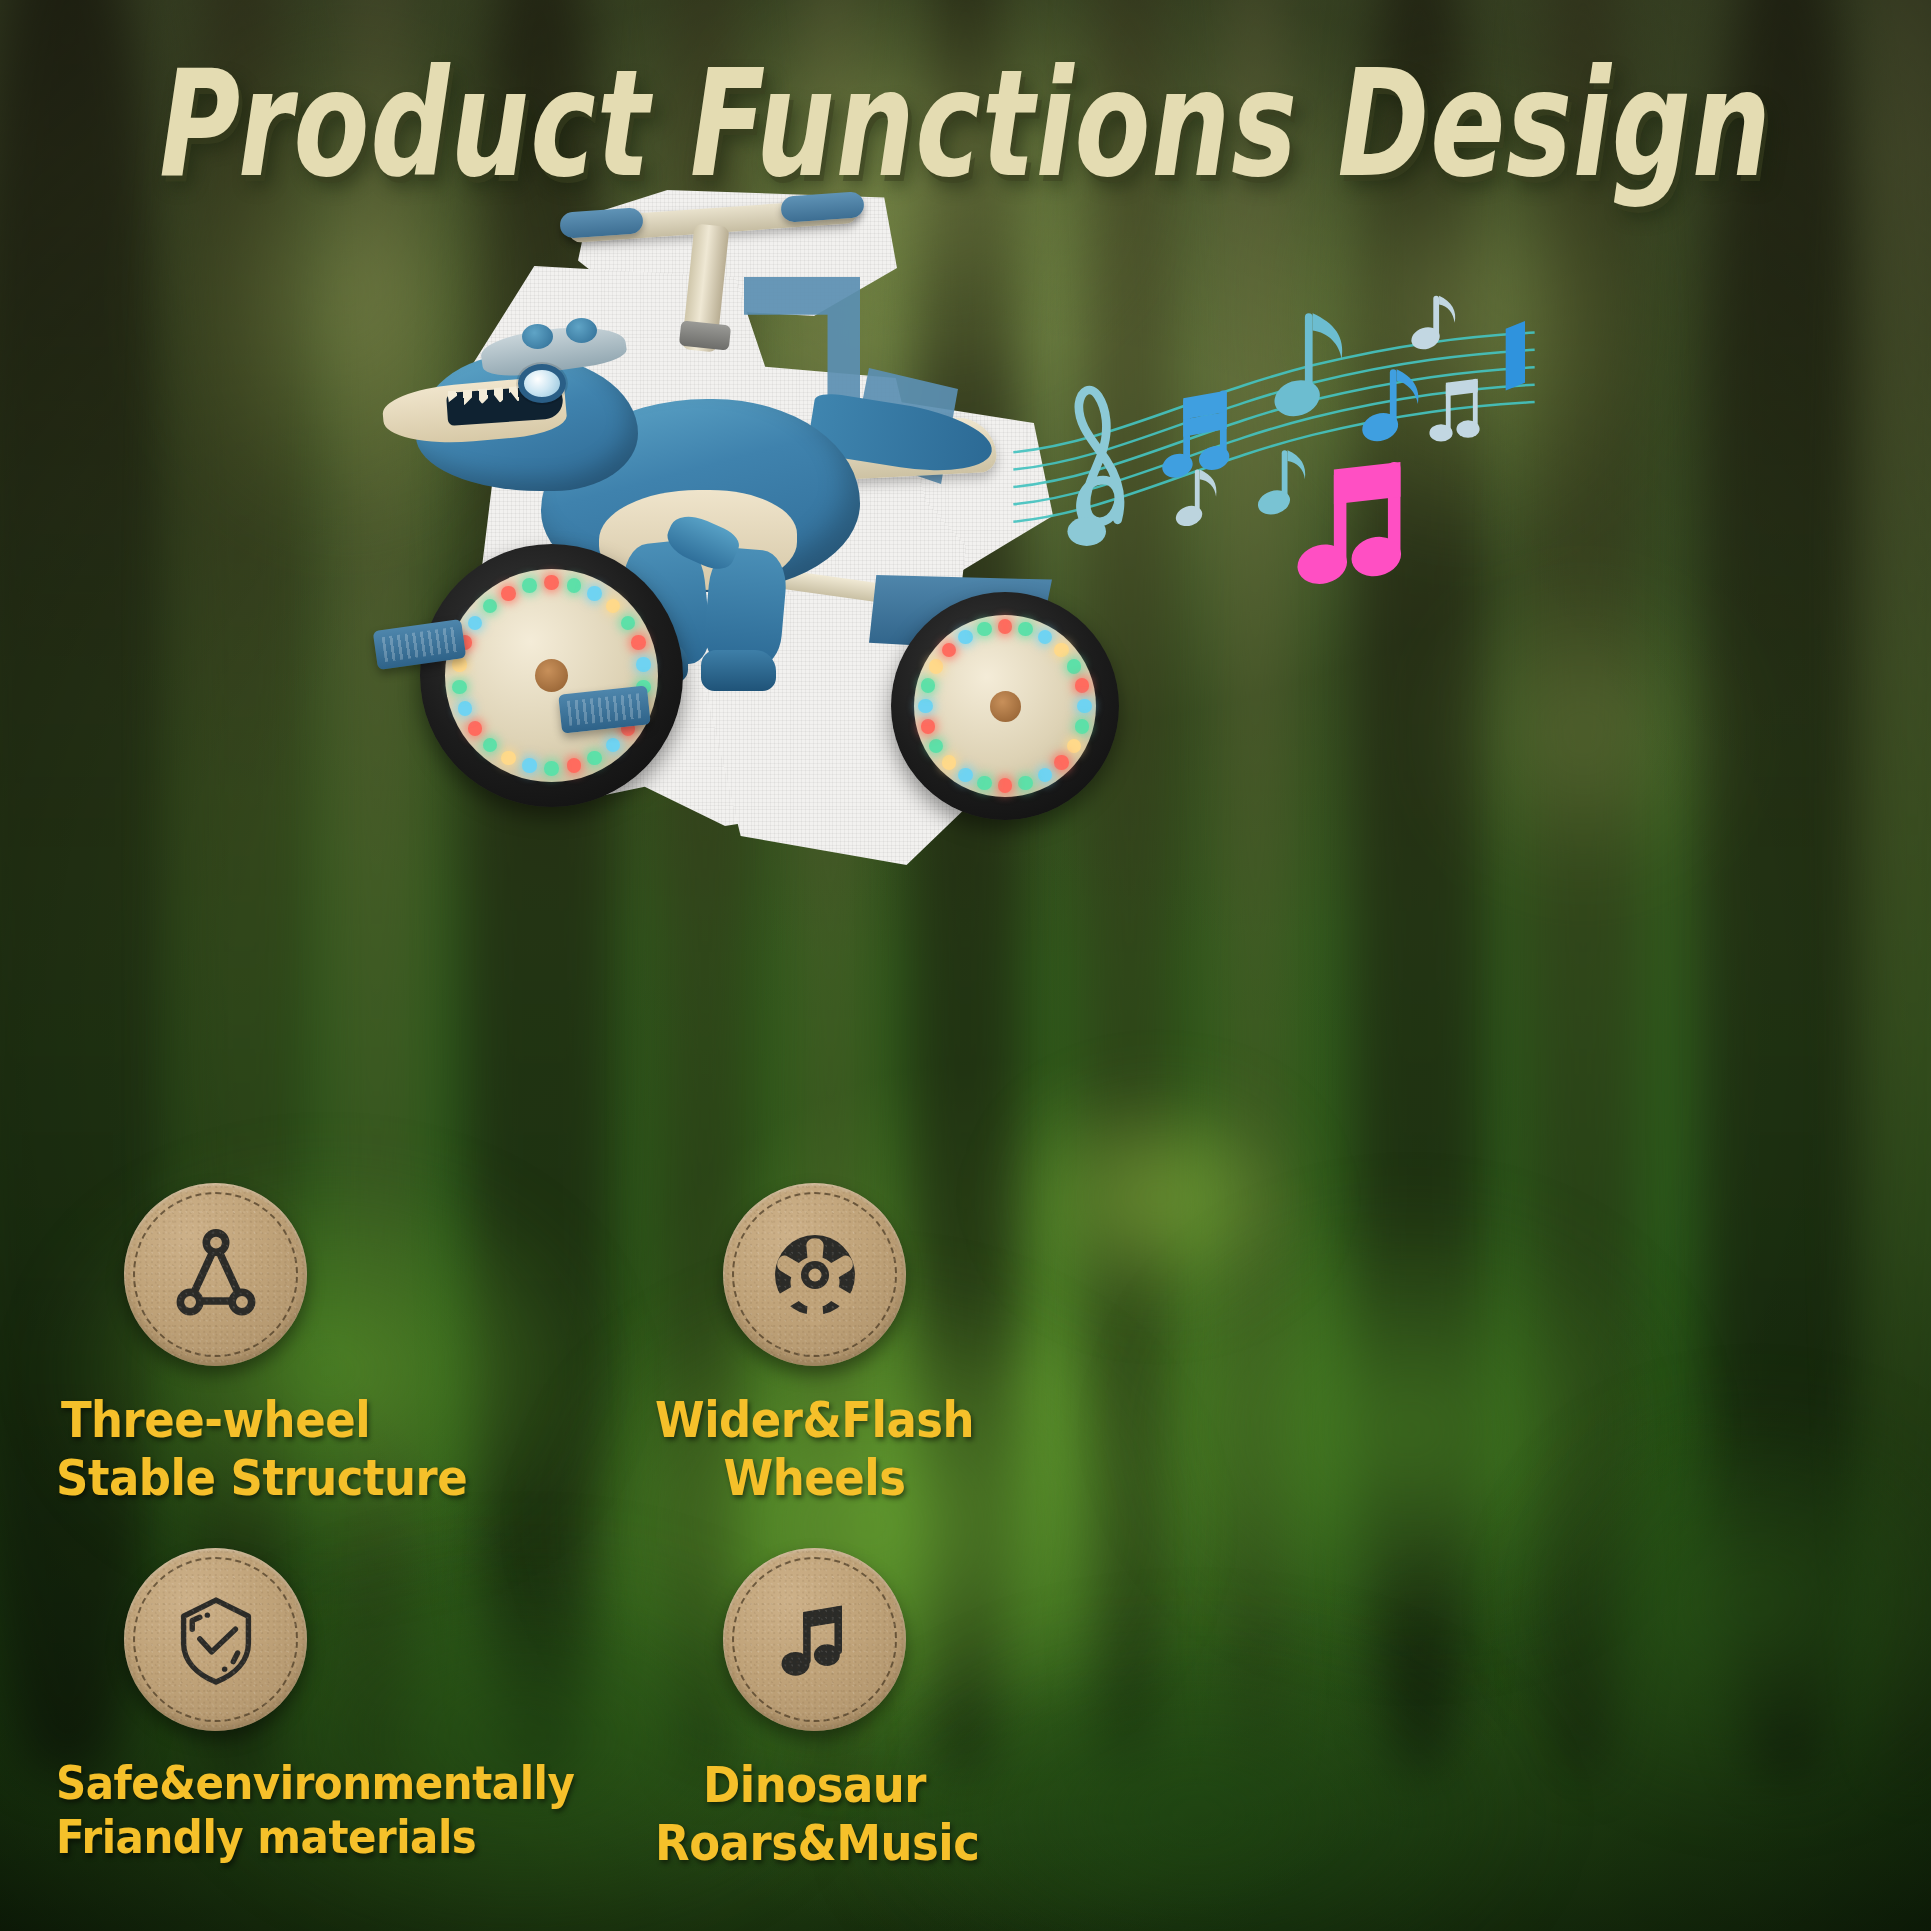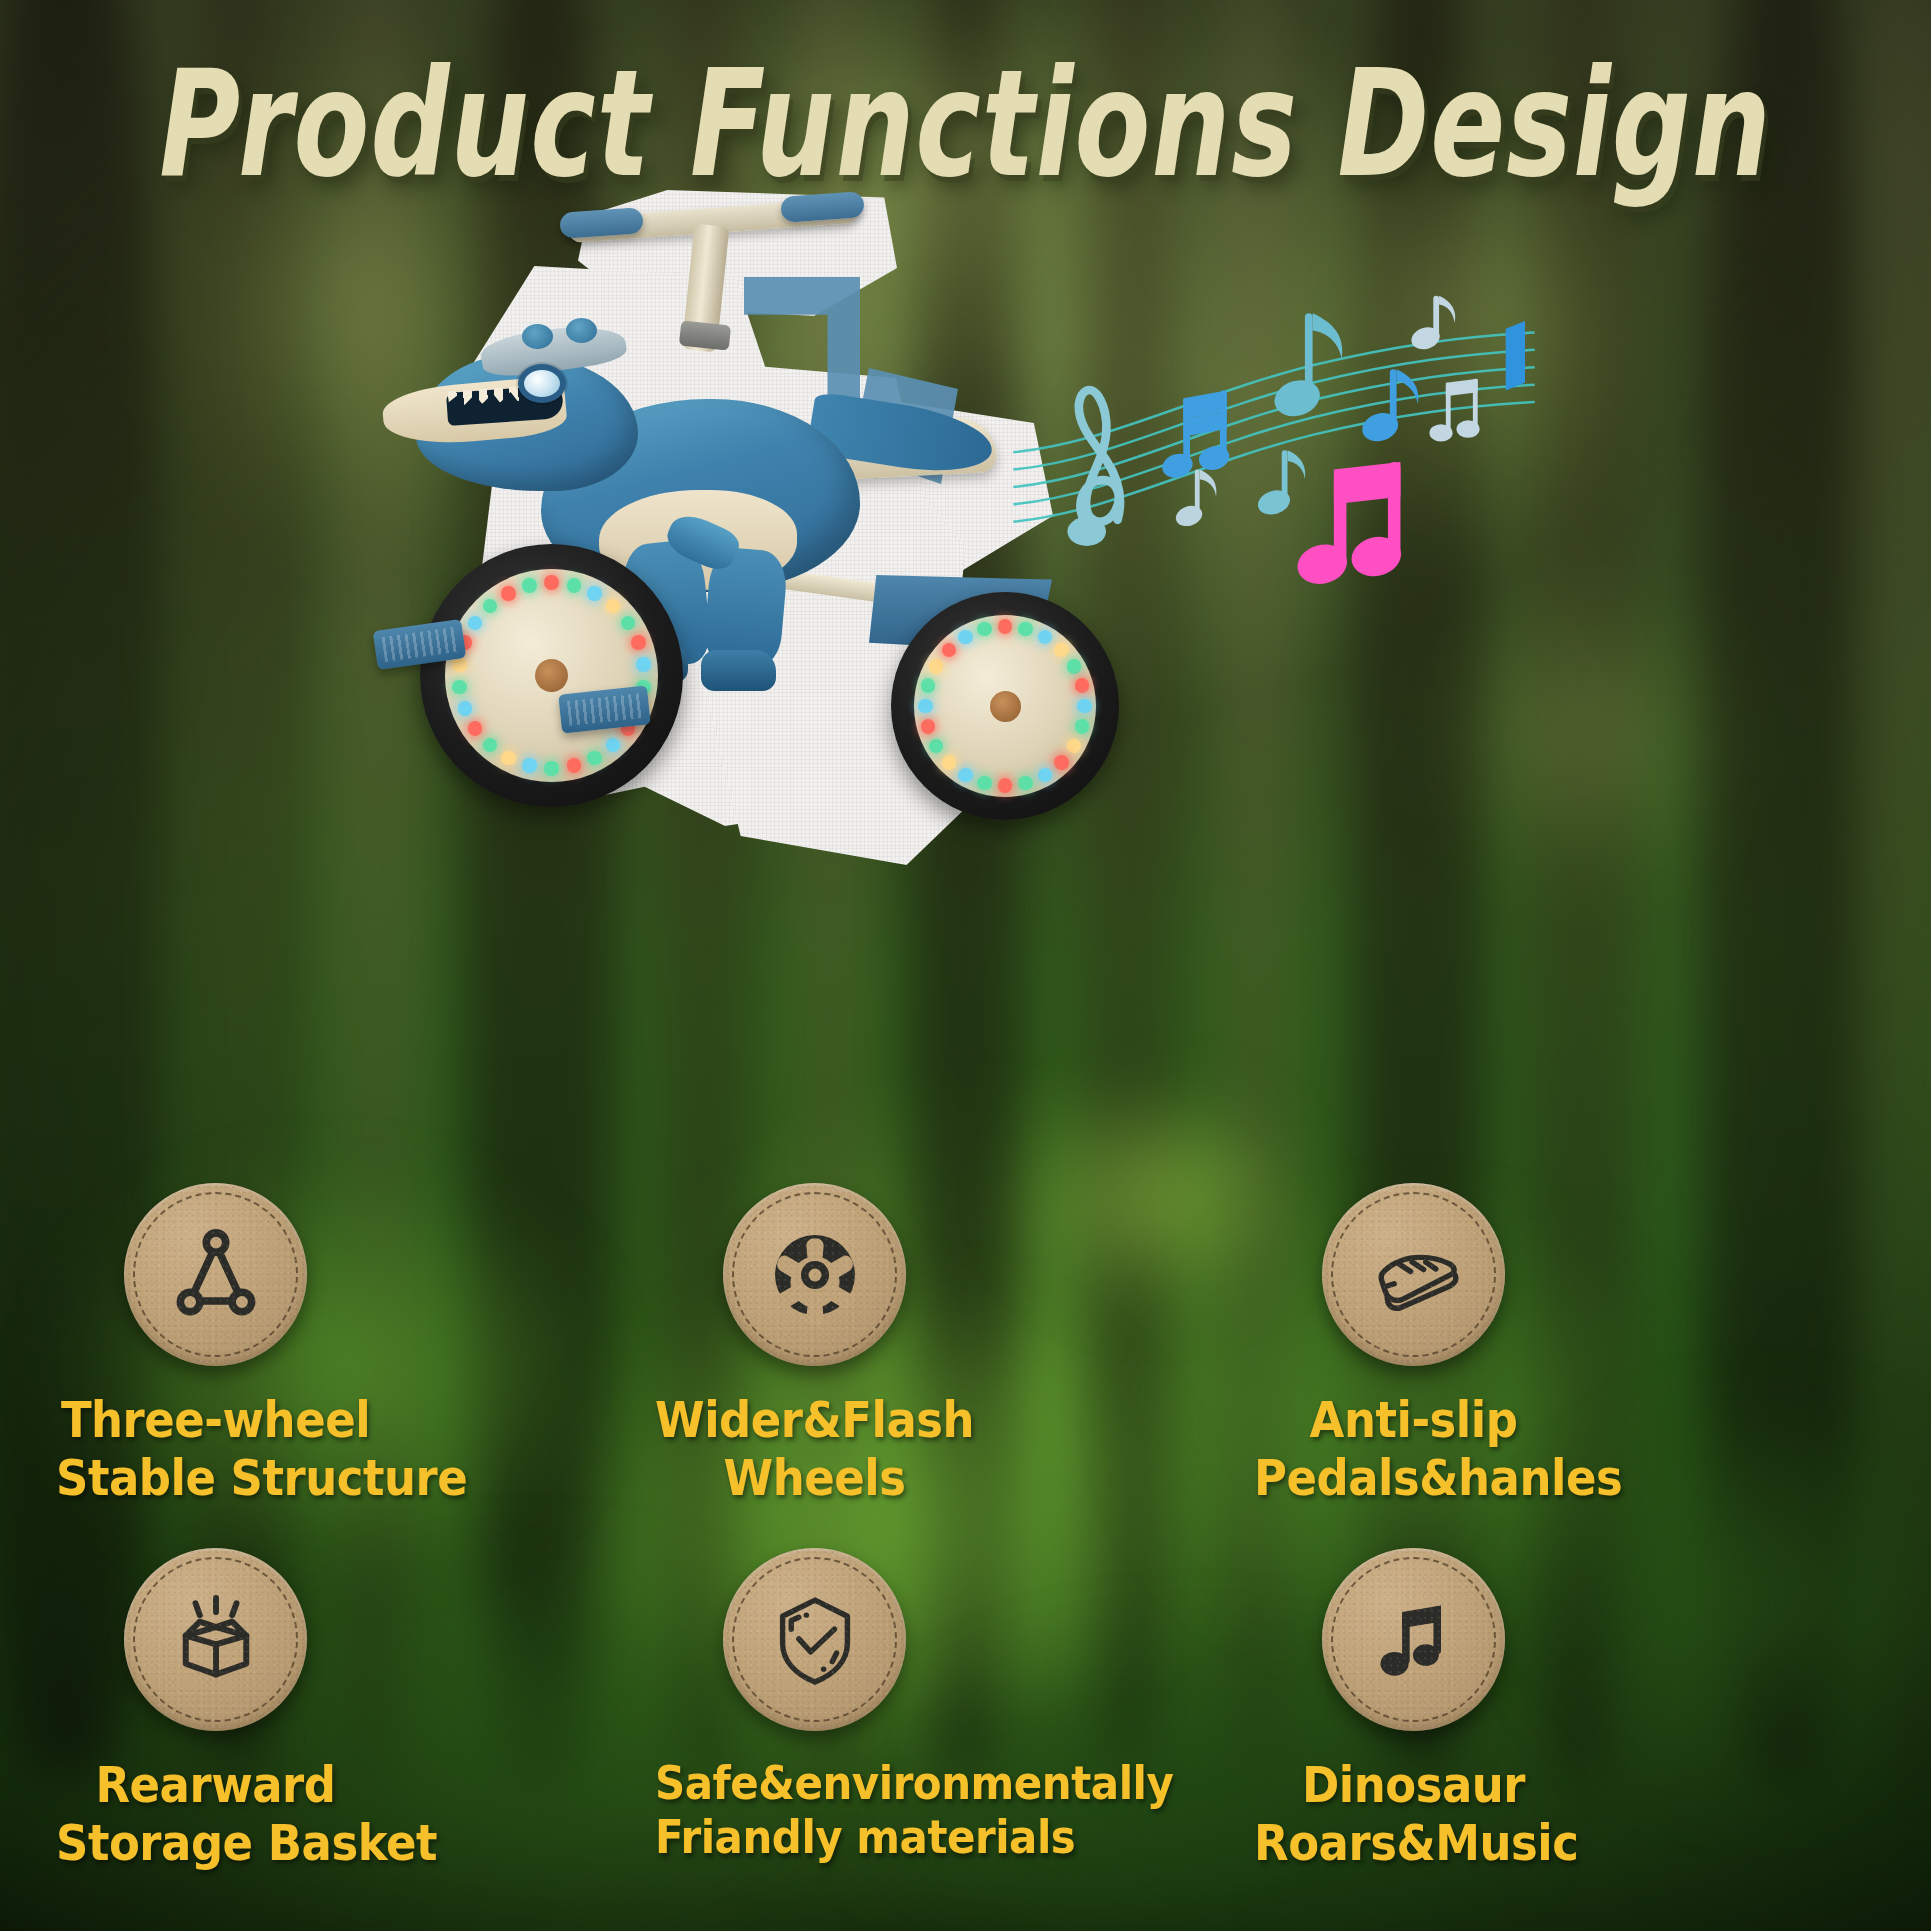--- a/index.html
+++ b/index.html
@@ -681,63 +681,25 @@
             <circle cx="50" cy="50" r="13" fill="#2b2b28"></circle>
             <circle cx="50" cy="50" r="6" fill="#c0a379"></circle>
           </svg>
         </div>
         <div class="flabel">
           <span class="l1">Wider&amp;Flash</span>
           <span class="l2">Wheels</span>
         </div>
       </div>
 
-      <div class="feature">
-        <div class="badge">
-          <svg viewBox="0 0 100 100">
-            <g fill="none" stroke="#2b2b28" stroke-width="5" stroke-linecap="round" stroke-linejoin="round" transform="rotate(-18 50 50)">
-              <path d="M22,40 C30,34 44,32 56,35 C68,38 78,44 84,50 C88,54 88,58 84,60 L34,68 C26,69 20,64 20,56 L20,46 C20,42 21,41 22,40 Z"></path>
-              <path d="M20,62 C18,68 20,74 28,75 L78,70 C84,69 87,66 86,61"></path>
-              <path d="M40,36 L48,46"></path>
-              <path d="M52,38 L60,48"></path>
-              <path d="M64,42 L71,51"></path>
-              <path d="M24,52 L30,52"></path>
-            </g>
-          </svg>
-        </div>
-        <div class="flabel">
-          <span class="l1">Anti-slip</span>
-          <span class="l2">Pedals&amp;hanles</span>
-        </div>
-      </div>
 
     </div>
 
     <div class="frow r2">
 
-      <div class="feature">
-        <div class="badge">
-          <svg viewBox="0 0 100 100">
-            <g fill="none" stroke="#2b2b28" stroke-width="5.5" stroke-linecap="round" stroke-linejoin="round">
-              <path d="M31,16 L35,27"></path>
-              <path d="M50,11 L50,24"></path>
-              <path d="M69,16 L65,27"></path>
-              <path d="M50,38 L22,46 L22,72 L50,82 L78,72 L78,46 Z"></path>
-              <path d="M22,46 L50,54 L78,46"></path>
-              <path d="M50,54 L50,82"></path>
-              <path d="M50,38 L35,33 L22,46"></path>
-              <path d="M50,38 L65,33 L78,46"></path>
-            </g>
-          </svg>
-        </div>
-        <div class="flabel">
-          <span class="l1">Rearward</span>
-          <span class="l2">Storage Basket</span>
-        </div>
-      </div>
 
       <div class="feature">
         <div class="badge">
           <svg viewBox="0 0 100 100">
             <g fill="none" stroke="#2b2b28" stroke-width="5" stroke-linecap="round" stroke-linejoin="round">
               <path d="M50,13 L80,28 L80,53 C80,70 67,82 50,89 C33,82 20,70 20,53 L20,28 Z"></path>
               <path d="M35,49 L46,61 L68,40"></path>
               <path d="M28,40 L28,32 L35,29"></path>
               <path d="M42,27 L42,27"></path>
               <path d="M70,62 L66,70"></path>

